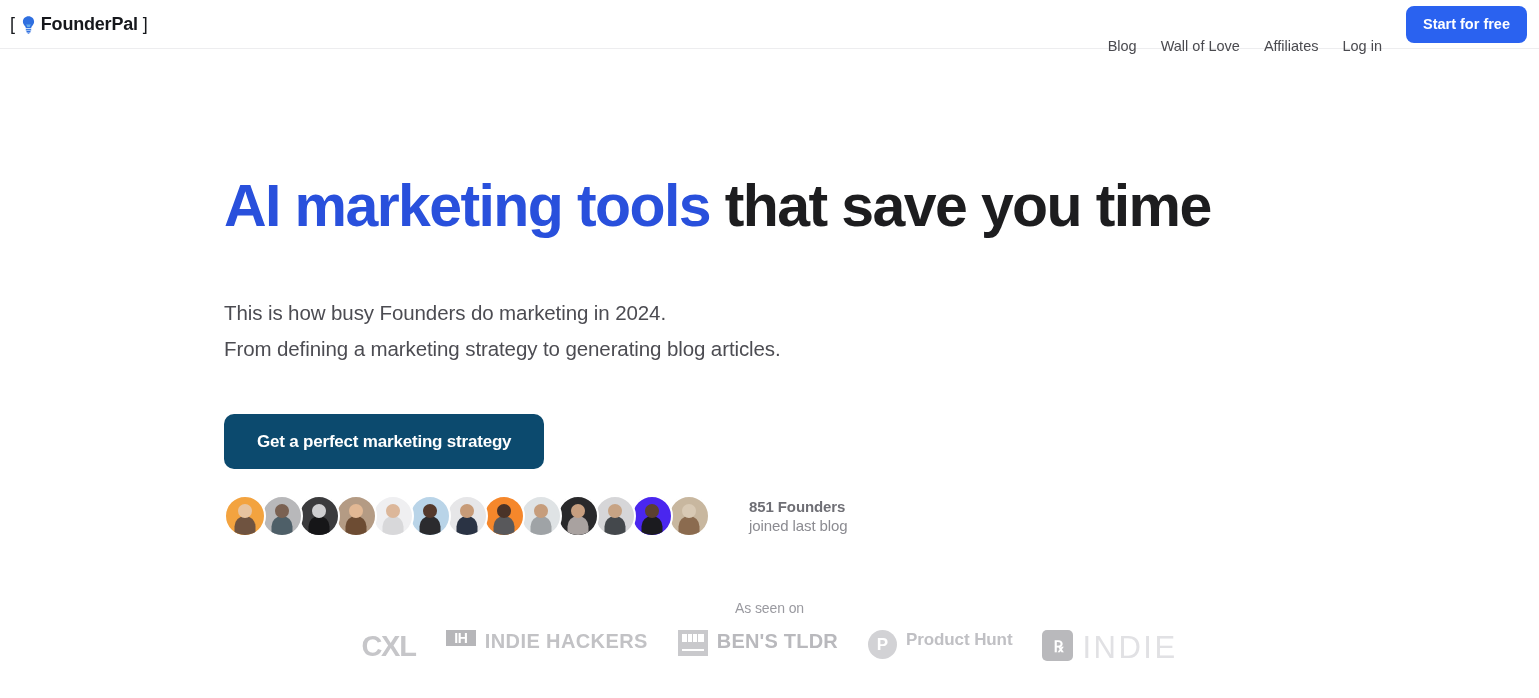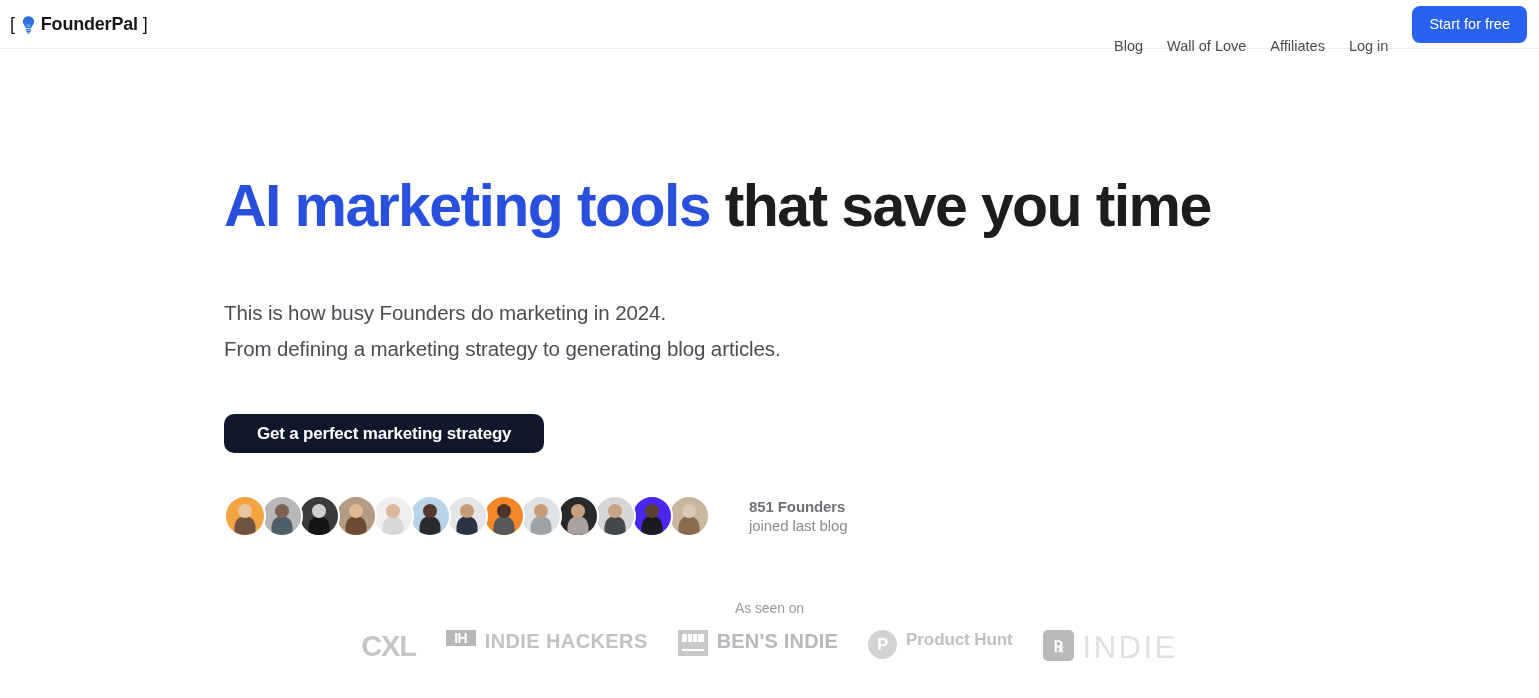--- a/index.html
+++ b/index.html
@@ -53,21 +53,21 @@
     padding: 6px 12px;
     white-space: nowrap;
     cursor: pointer;
     margin-top: 44px;
   }
   .cta-header {
     margin-left: 12px;
     background: #2a62f0;
     color: #ffffff;
     font-size: 14.5px;
-    font-weight: 400;
+    font-weight: 700;
     border: none;
     border-radius: 8px;
     padding: 0 17px;
     height: 37px;
     line-height: 37px;
     cursor: pointer;
     white-space: nowrap;
     font-family: "Liberation Sans", sans-serif;
     text-align: center;
   }
@@ -105,27 +105,27 @@
     line-height: 36px;
     color: #4c4c52;
     letter-spacing: -0.1px;
     white-space: nowrap;
   }
 
   .cta-main {
     position: absolute;
     top: 365px;
     left: 0;
-    background: #0f172a;
+    background: #0c4a6e;
     color: #ffffff;
     border: none;
     border-radius: 10px;
     font-size: 17px;
     font-weight: 700;
-    height: 39px;
+    height: 55px;
     padding: 0 33px;
     cursor: pointer;
     letter-spacing: -0.2px;
     font-family: "Liberation Sans", sans-serif;
   }
 
   
   .social-proof {
     position: absolute;
     top: 446px;
@@ -415,21 +415,21 @@
 
       <div class="logo-item">
         <span class="badge-stall">
           <span class="awning">
               <span style="left:5px"></span>
               <span style="left:10px"></span>
               <span style="left:15px"></span>
             </span>
           <span class="counter"></span>
         </span>
-        <span class="logo-bb-text">BEN'S INDIE</span>
+        <span class="logo-bb-text">BEN'S TLDR</span>
       </div>
 
       <div class="logo-item">
         <span class="badge-circle">P</span>
         <span class="logo-ph-text">Product Hunt</span>
       </div>
 
       <div class="logo-item">
         <span class="badge-rounded">℞</span>
         <span class="logo-tldr-text">INDIE</span>

